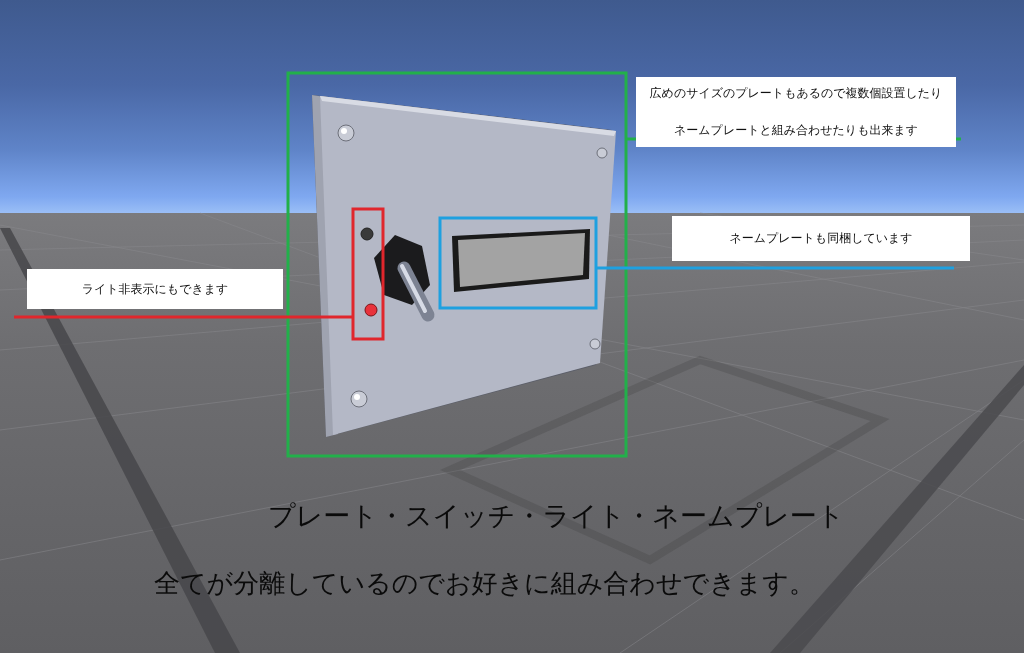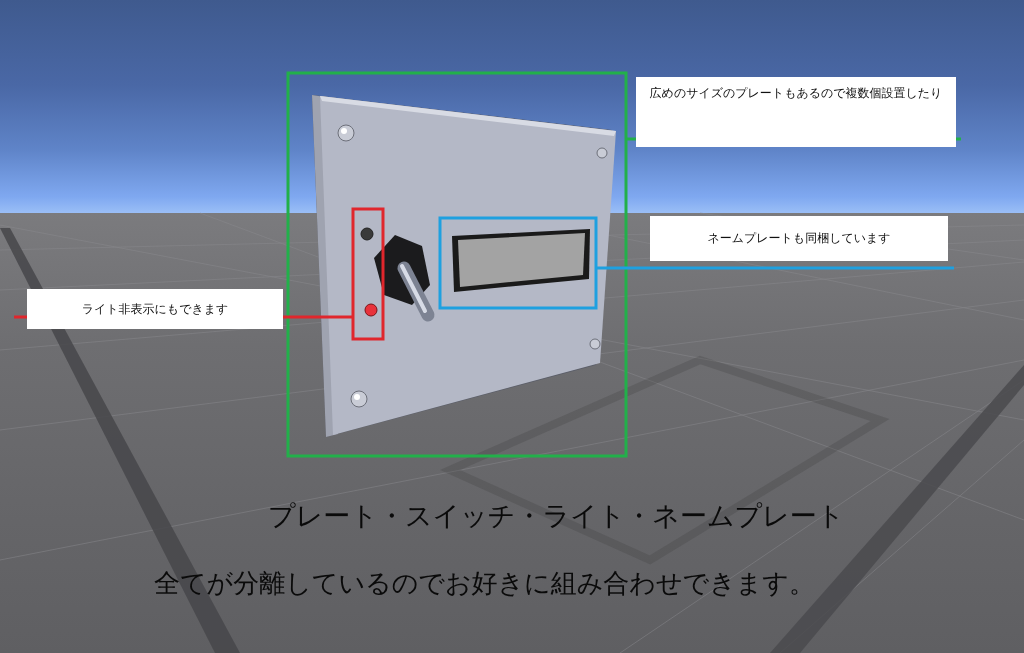--- a/index.html
+++ b/index.html
@@ -75,19 +75,20 @@
       <line x1="626" y1="139" x2="961" y2="139" stroke="#22b04a"></line>
       <rect x="440" y="218" width="156" height="90" stroke="#1ea0e0"></rect>
       <line x1="596" y1="268" x2="954" y2="268" stroke="#1ea0e0"></line>
       <rect x="353" y="209" width="30" height="130" stroke="#e0262c"></rect>
       <line x1="14" y1="317" x2="353" y2="317" stroke="#e0262c"></line>
     </g>
   </svg>
 
   <div class="label-box" style="left:636px; top:66px; width:320px; height:70px;margin-top:11px;">
     <div style="margin-top:8px;">広めのサイズのプレートもあるので複数個設置したり</div>
+    <div style="margin-top:20px;">ネームプレートと組み合わせたりも出来ます</div>
   </div>
-  <div class="label-box" style="left:650px; top:216px; width:298px; height:45px; line-height:45px;">ネームプレートも同梱しています</div>
-  <div class="label-box" style="left:27px; top:269px; width:256px; height:40px; line-height:40px;margin-top:20px;">ライト非表示にもできます</div>
+  <div class="label-box" style="left:672px; top:216px; width:298px; height:45px; line-height:45px;">ネームプレートも同梱しています</div>
+  <div class="label-box" style="left:27px; top:269px; width:256px; height:40px; line-height:40px;">ライト非表示にもできます</div>
 
   <div class="caption cap1">プレート・スイッチ・ライト・ネームプレート</div>
   <div class="caption cap2">全てが分離しているのでお好きに組み合わせできます。</div>
 </div>
 
 </body></html>

